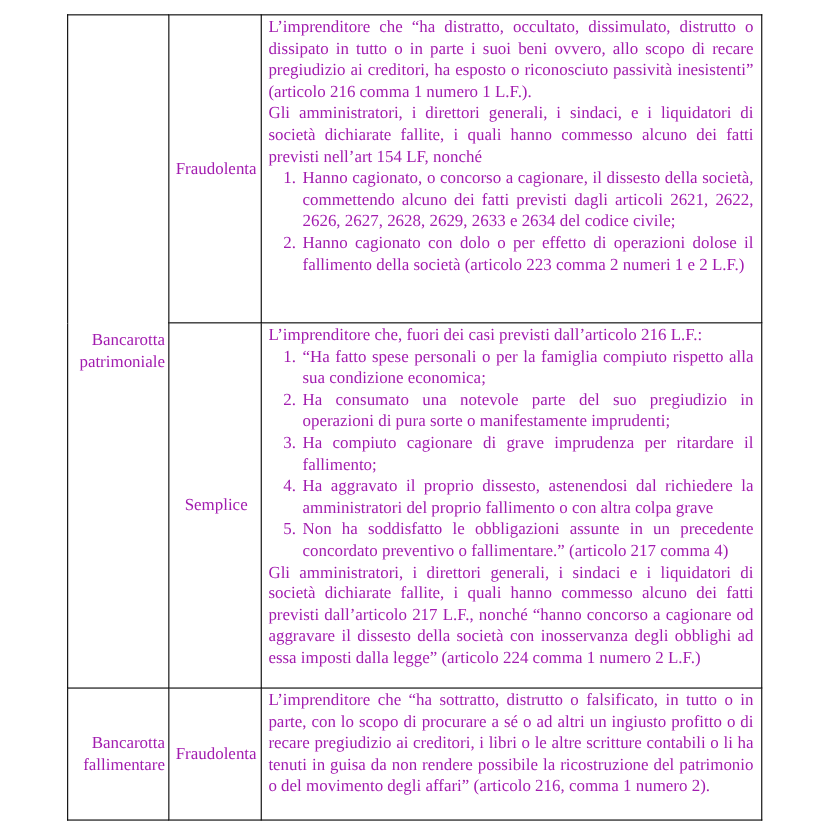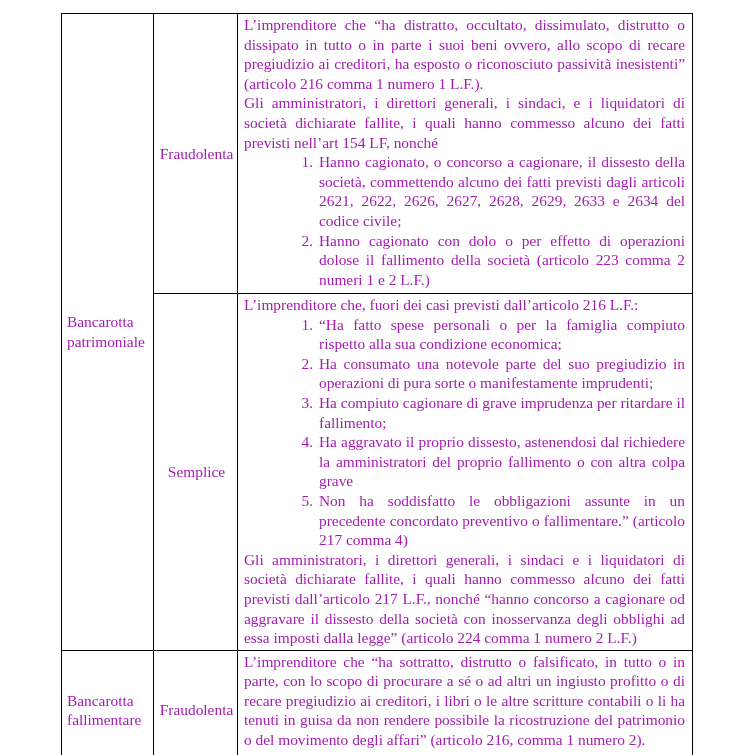--- a/index.html
+++ b/index.html
@@ -31,21 +31,21 @@
   .cell {
     border: 1px solid #000000;
     font-size: 15.4px;
     line-height: 19.6px;
     color: #a21caf;
     box-sizing: border-box;
   }
   .cat-cell {
     vertical-align: middle;
     padding: 2px 3px 2px 5px;
-    text-align: left;
+    text-align: right;
   }
   .type-cell {
     vertical-align: middle;
     padding: 2px 3px 2px 5px;
     text-align: center;
   }
   .desc-cell {
     vertical-align: top;
     padding: 1px 7px 2px 6px;
     text-align: justify;
@@ -59,21 +59,20 @@
     text-align: justify;
   }
   .num-list {
     margin: 0;
     padding: 0 0 0 29px;
     list-style: decimal outside;
   }
   .list-item {
     text-align: justify;
     padding-left: 2px;
-    margin-left: 44px;
   }
 </style>
 </head>
 <body>
 
 <div class="page">
   <table class="doc-table">
     <colgroup>
       <col class="col-cat">
       <col class="col-type">

